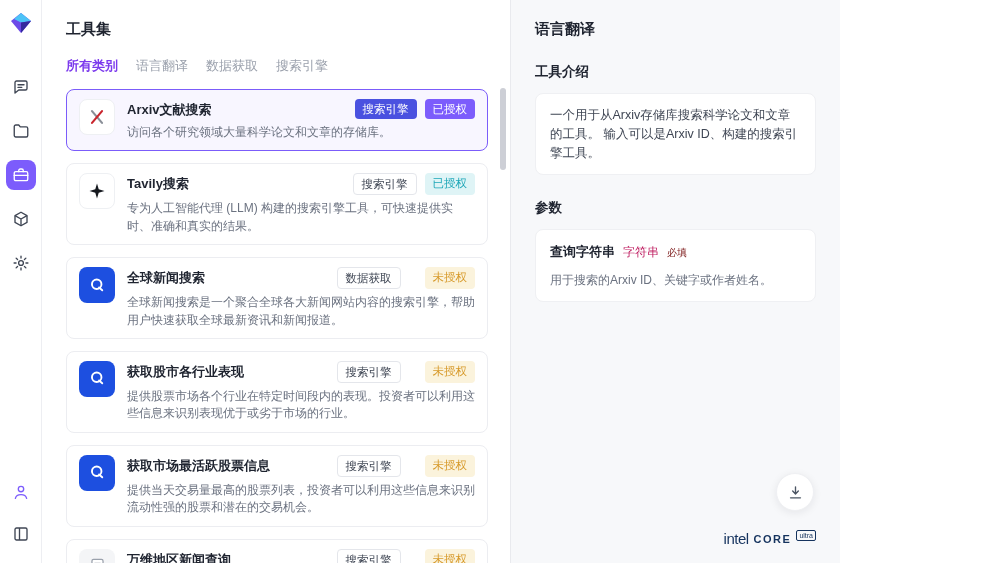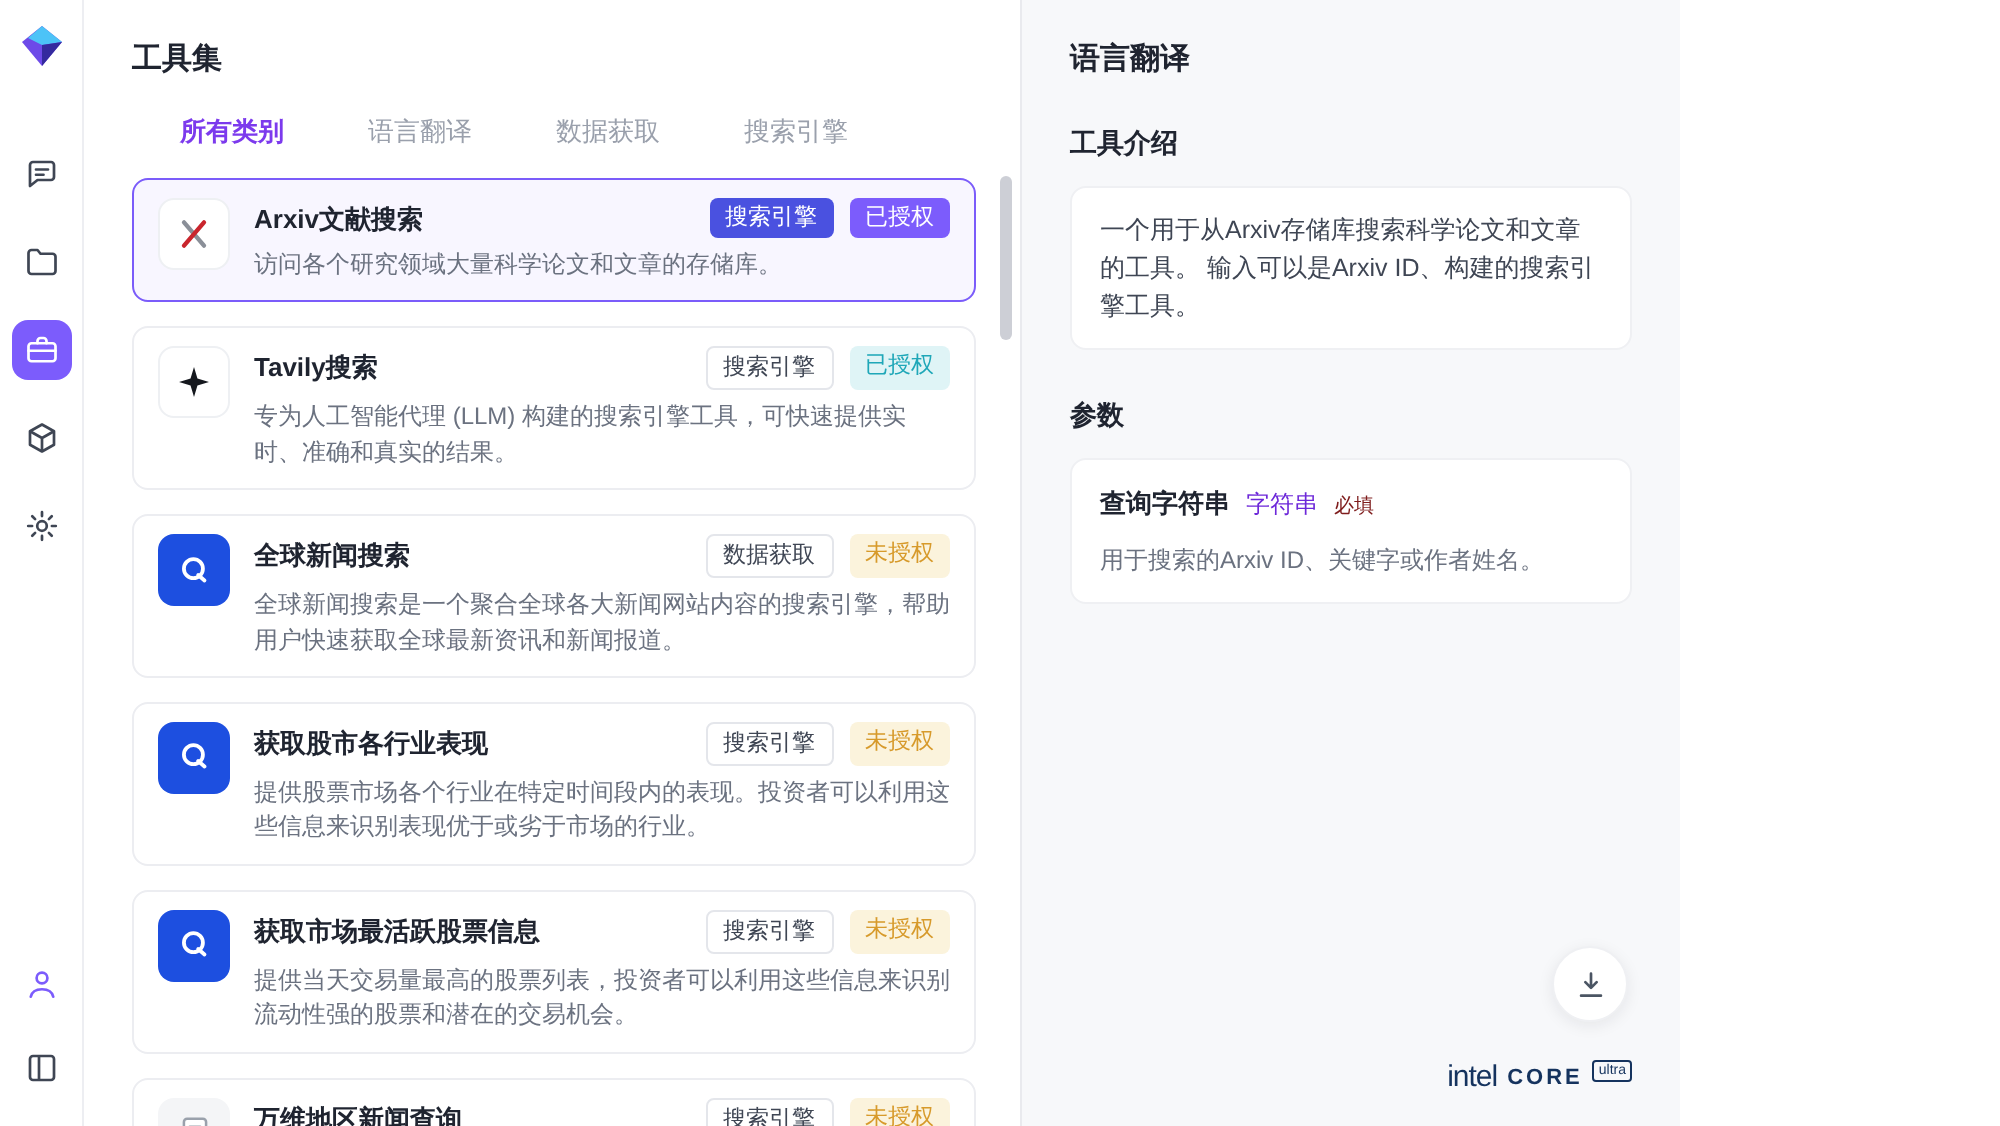--- a/index.html
+++ b/index.html
@@ -14,52 +14,52 @@
   .rail-btn { width:30px; height:30px; border-radius:8px; display:flex; align-items:center; justify-content:center; color:#3F4654; cursor:pointer; }
   .rail-btn svg { width:18px; height:18px; }
   .rail-btn.active { background:#7C5CFC; color:#fff; }
   .rail-bottom { margin-top:auto; display:flex; flex-direction:column; gap:12px; align-items:center; }
   .rail-btn.user { color:#7C5CFC; }
 
   
   .list-panel { width:468px; flex:none; padding:20px 22px 0 24px; position:relative; overflow:hidden; background:#fff; }
   .panel-title { font-size:15px; font-weight:700; }
   .tabs { display:flex; gap:18px; margin:18px 0 14px; font-size:13px; color:#9AA0AC; }
-  .tab { cursor:pointer;margin-left:24px; }
+  .tab { cursor:pointer; }
   .tab.active { color:#7C3AED; font-weight:700; }
 
   .cards { }
   .card { display:flex; gap:12px; border:1px solid #ECEDF1; border-radius:8px; padding:9px 12px; margin-bottom:12px; background:#fff; cursor:pointer; }
   .card.selected { border:1.5px solid #7B5CFA; background:#F8F6FF; }
   .tool-icon { width:36px; height:36px; flex:none; border-radius:8px; border:1px solid #EEF0F3; background:#fff; display:flex; align-items:center; justify-content:center; }
   .tool-icon.blue { background:#1D4FE0; border:none; }
   .tool-icon.doc { background:#F4F5F7; border:none; }
   .card-body { flex:1; min-width:0; }
   .card-head { display:flex; align-items:flex-start; }
   .card-title { font-size:13px; font-weight:700; color:#1F2430; padding-top:2px; }
   .badges { margin-left:auto; display:flex; gap:8px; }
   .badge { font-size:11.5px; line-height:16px; padding:2px 8px; border-radius:4px; white-space:nowrap; }
   .badge.cat-filled { background:#4A51E0; color:#fff; }
   .badge.auth-purple { background:#7C5CFC; color:#fff; }
   .badge.cat-outline { background:#fff; border:1px solid #E4E6EB; color:#3F4654; }
   .badge.auth-teal { background:#DFF4F6; color:#1FA7B8; }
-  .badge.auth-amber { background:#FBF3DC; color:#D79A2B; }
+  .badge.auth-amber { background:#FBF3DC; color:#D79A2B;margin-left:16px; }
   .card-desc { margin-top:5px; font-size:12px; line-height:1.45; color:#6B7280; }
 
   .scrollbar { position:absolute; right:4px; top:88px; bottom:12px; width:6px; }
   .scroll-thumb { width:6px; height:82px; border-radius:3px; background:#CDCFD6; cursor:pointer; }
 
   
   .detail-panel { flex:1; background:#F7F8FA; border-left:1px solid #E9EAEE; padding:20px 24px; position:relative; }
   .detail-title { font-size:15px; font-weight:700; }
   .section-h { font-size:13.5px; font-weight:700; margin:24px 0 12px; }
   .detail-card { background:#fff; border:1px solid #EFF0F3; border-radius:8px; padding:12px 14px; font-size:12.5px; color:#3F4654; line-height:1.5; }
   .param-head { display:flex; align-items:baseline; gap:8px; }
   .param-name { font-size:13px; font-weight:700; color:#1F2430;text-align:center; }
-  .param-type { font-size:12px; color:#6d28d9; }
+  .param-type { font-size:12px; color:#be185d; }
   .param-req { font-size:10px; color:#7f1d1d; }
   .param-desc { margin-top:9px; font-size:12px; color:#6B7280; }
 
   .fab { position:absolute; right:26px; bottom:52px; width:38px; height:38px; border-radius:50%; background:#fff; border:1px solid #EFF0F3; box-shadow:0 2px 8px rgba(20,24,40,.08); display:flex; align-items:center; justify-content:center; color:#4B5563; cursor:pointer; }
   .fab svg { width:17px; height:17px; }
   .brand { position:absolute; right:24px; bottom:16px; display:flex; align-items:center; gap:5px; color:#15335E; }
   .brand .intel { font-size:15px; letter-spacing:-0.5px; }
   .brand .core { font-size:11px; font-weight:700; letter-spacing:1.5px; }
   .brand .ultra { font-size:7px; border:1px solid #15335E; border-radius:2px; padding:1px 2px; align-self:flex-start; }
 </style>

